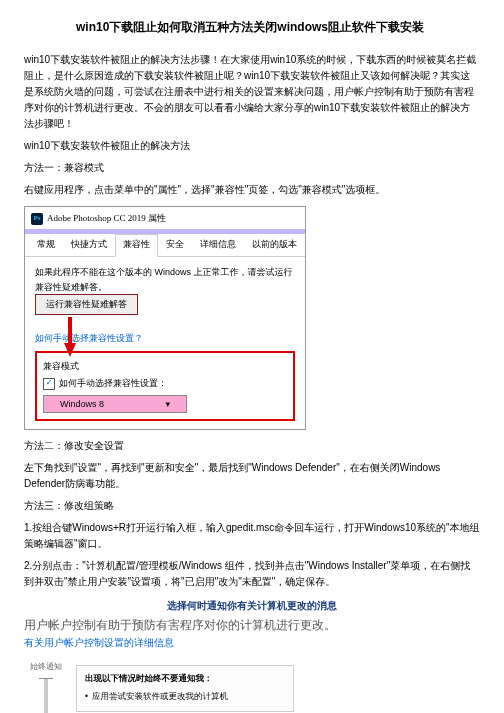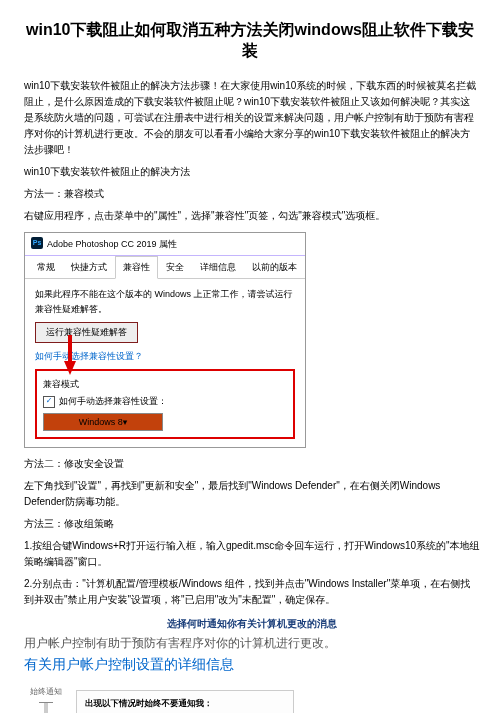--- a/index.html
+++ b/index.html
@@ -7,63 +7,65 @@
     padding: 20px 24px;
     font-family: "Microsoft YaHei", "SimSun", Arial, sans-serif;
     background: #fff;
     width: 504px;
     box-sizing: border-box;
     font-size: 10px;
     line-height: 1.6;
     color: #000;
   }
   h1 {
-    font-size: 16px;
+    font-size: 12px;
     font-weight: bold;
     text-align: center;
     margin: 0 4px 16px 0;
     line-height: 1.3;
   }
   p {
     margin: 6px 0;
     font-size: 10px;
   }
   .win-dialog {
     border: 1px solid #999;
     width: 280px;
     margin: 8px 0;
     background: #fff;
     font-size: 9px;
   }
   .titlebar {
     background: #fff;
     padding: 4px 6px;
     display: flex;
-    align-items: flex-start;
-    border-bottom: 1px solid #c4b5fd;
-    font-size: 9px;
+    align-items: flex-end;
+    border-bottom: 5px solid #c4b5fd;
+    font-size: 9px;
+    font-family: Liberation Serif, serif;
   }
   .ps-icon {
     width: 12px;
     height: 12px;
     background: #001e36;
     color: #31a8ff;
     font-size: 7px;
     font-weight: bold;
     display: inline-flex;
     align-items: center;
     justify-content: center;
     margin-right: 4px;
     border-radius: 2px;
   }
   .tabs {
     display: flex;
     border-bottom: 1px solid #ccc;
     font-size: 9px;
     padding-left: 4px;
+    font-family: Liberation Mono, monospace;
   }
   .tab {
     padding: 3px 7px;
     border: 1px solid transparent;
     cursor: pointer;
   }
   .tab.active {
     border: 1px solid #ccc;
     border-bottom: 1px solid #fff;
     background: #fff;
@@ -114,44 +116,44 @@
     border: 1px solid #555;
     display: inline-flex;
     align-items: center;
     justify-content: center;
     font-size: 8px;
     color: #0066cc;
     background:#fff;
   }
   .dropdown {
     border: 1px solid #888;
-    padding: 1px 4px;
+    padding: 1px 16px;
     width: 110px;
     display: flex;
-    justify-content: center;
+    justify-content: space-between;
     align-items: center;
     font-size: 9px;
     margin-top: 4px;
     cursor: pointer;
-    background:#c2410c;
+    background:#f9a8d4;
   }
   .section-title-blue {
     color: #1a3e7a;
     font-weight: bold;
     font-size: 10px;
     margin: 8px 0 2px 0;
     text-align: center;
   }
   .small-grey {
     font-size: 12px;
     color: #555;
   }
   .link-sm {
     color: #0066cc;
-    font-size: 14px;
+    font-size: 10px;
     cursor: pointer;
   }
   .security-box {
     border: 1px solid #ccc;
     background: #fdfdfd;
     width: 200px;
     font-size: 8.5px;
     padding: 6px 8px;
     margin: 4px 0;
   }
@@ -202,23 +204,23 @@
   </div>
   <div class="tabs">
     <div class="tab">常规</div>
     <div class="tab">快捷方式</div>
     <div class="tab active">兼容性</div>
     <div class="tab">安全</div>
     <div class="tab">详细信息</div>
     <div class="tab">以前的版本</div>
   </div>
   <div class="dialog-body">
-    <div style="margin-bottom:6px;">如果此程序不能在这个版本的 Windows 上正常工作，请尝试运行兼容性疑难解答。</div>
+    <div style="">如果此程序不能在这个版本的 Windows 上正常工作，请尝试运行兼容性疑难解答。</div>
     <span class="btn">运行兼容性疑难解答</span>
-    <div style="margin-top:6px;">
+    <div style="margin-top:16px;">
       <span class="link">如何手动选择兼容性设置？</span>
     </div>
     <div class="group highlight" style="position:relative;">
       <svg class="arrow-down" viewBox="0 0 16 40">
         <path d="M6 0 L6 26 L2 26 L8 40 L14 26 L10 26 L10 0 Z" fill="#d00"></path>
       </svg>
       <div style="font-size:9px;margin-bottom:3px;">兼容模式</div>
       <div class="checkbox-row">
         <span class="checkbox">✓</span>
         <span>如何手动选择兼容性设置：</span>

